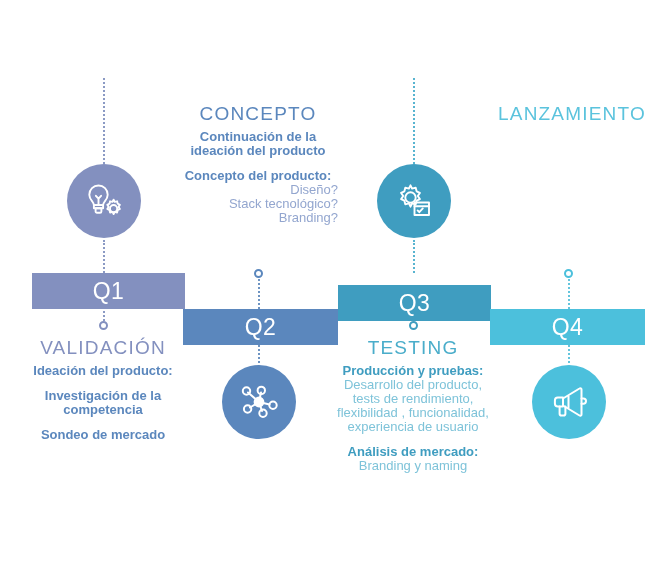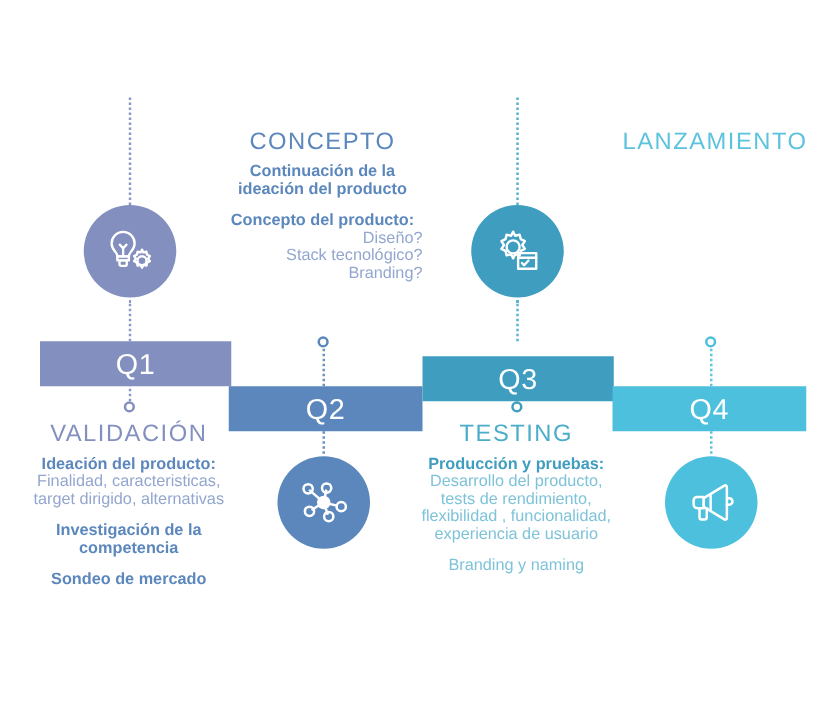--- a/index.html
+++ b/index.html
@@ -184,22 +184,20 @@
         <path d="M14.6 28.5v7.2c0 1 .8 1.8 1.8 1.8h2.2c1 0 1.8-.8 1.8-1.8v-7.2"></path>
         <path d="M36.5 20.5h1.9c1.4 0 2.6 1.2 2.6 2.6s-1.2 2.6-2.6 2.6h-1.9"></path>
         <path d="M23.5 18.6v10.8"></path>
       </svg>
     </span>
   </div>
 
   <div class="phase-title" style="left:23px; top:337px; width:160px; color:#8390bf;">VALIDACIÓN</div>
   <div class="block" style="left:13px; top:364px; width:180px;">
     <span class="lead" style="color:#5b87bd;">Ideación del producto:</span>
-    <span class="body" style="color:#93a6cf; white-space:pre-line;">Finalidad, caracteristicas,
-target dirigido, alternativas</span>
     <span class="gap"></span>
     <span class="lead" style="color:#5b87bd; white-space:pre-line;">Investigación de la
 competencia</span>
     <span class="gap"></span>
     <span class="lead" style="color:#5b87bd;">Sondeo de mercado</span>
   </div>
 
   <div class="phase-title" style="left:178px; top:103px; width:160px; color:#5b87bd;">CONCEPTO</div>
   <div class="block" style="left:178px; top:130px; width:160px;">
     <span class="lead" style="color:#5b87bd; white-space:pre-line;">Continuación de la
@@ -212,18 +210,19 @@
   </div>
 
   <div class="phase-title" style="left:333px; top:337px; width:160px; color:#4aadca;">TESTING</div>
   <div class="block" style="left:328px; top:364px; width:170px;">
     <span class="lead" style="color:#3f9dc0;">Producción y pruebas:</span>
     <span class="body" style="color:#7ec3d9; white-space:pre-line;">Desarrollo del producto,
 tests de rendimiento,
 flexibilidad , funcionalidad,
 experiencia de usuario</span>
     <span class="gap"></span>
+    <span class="lead" style="color:#3f9dc0;">Análisis de mercado:</span>
     <span class="body" style="color:#7ec3d9;">Branding y naming</span>
   </div>
 
   <div class="phase-title" style="left:488px; top:103px; width:168px; color:#5bc3dd;">LANZAMIENTO</div>
 
 </div>
 
 </body></html>

